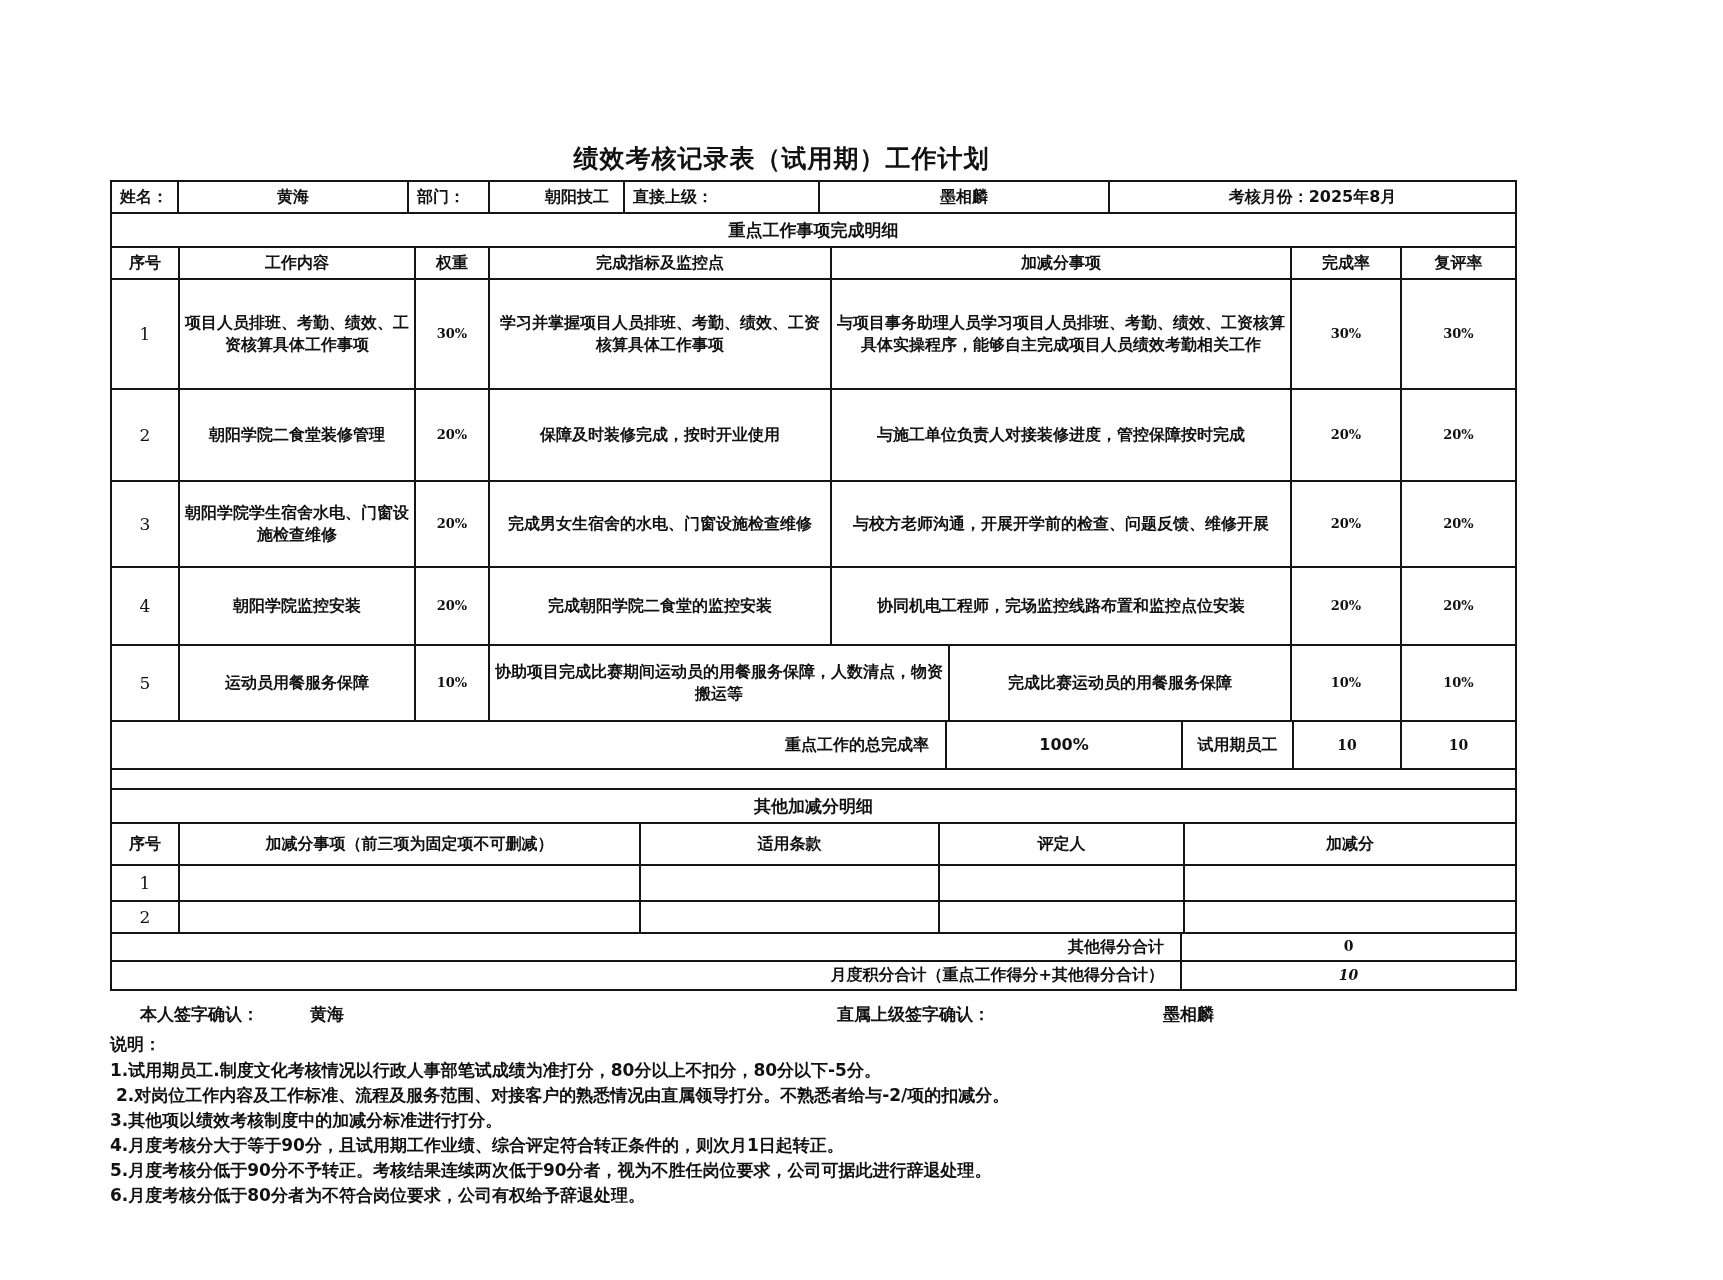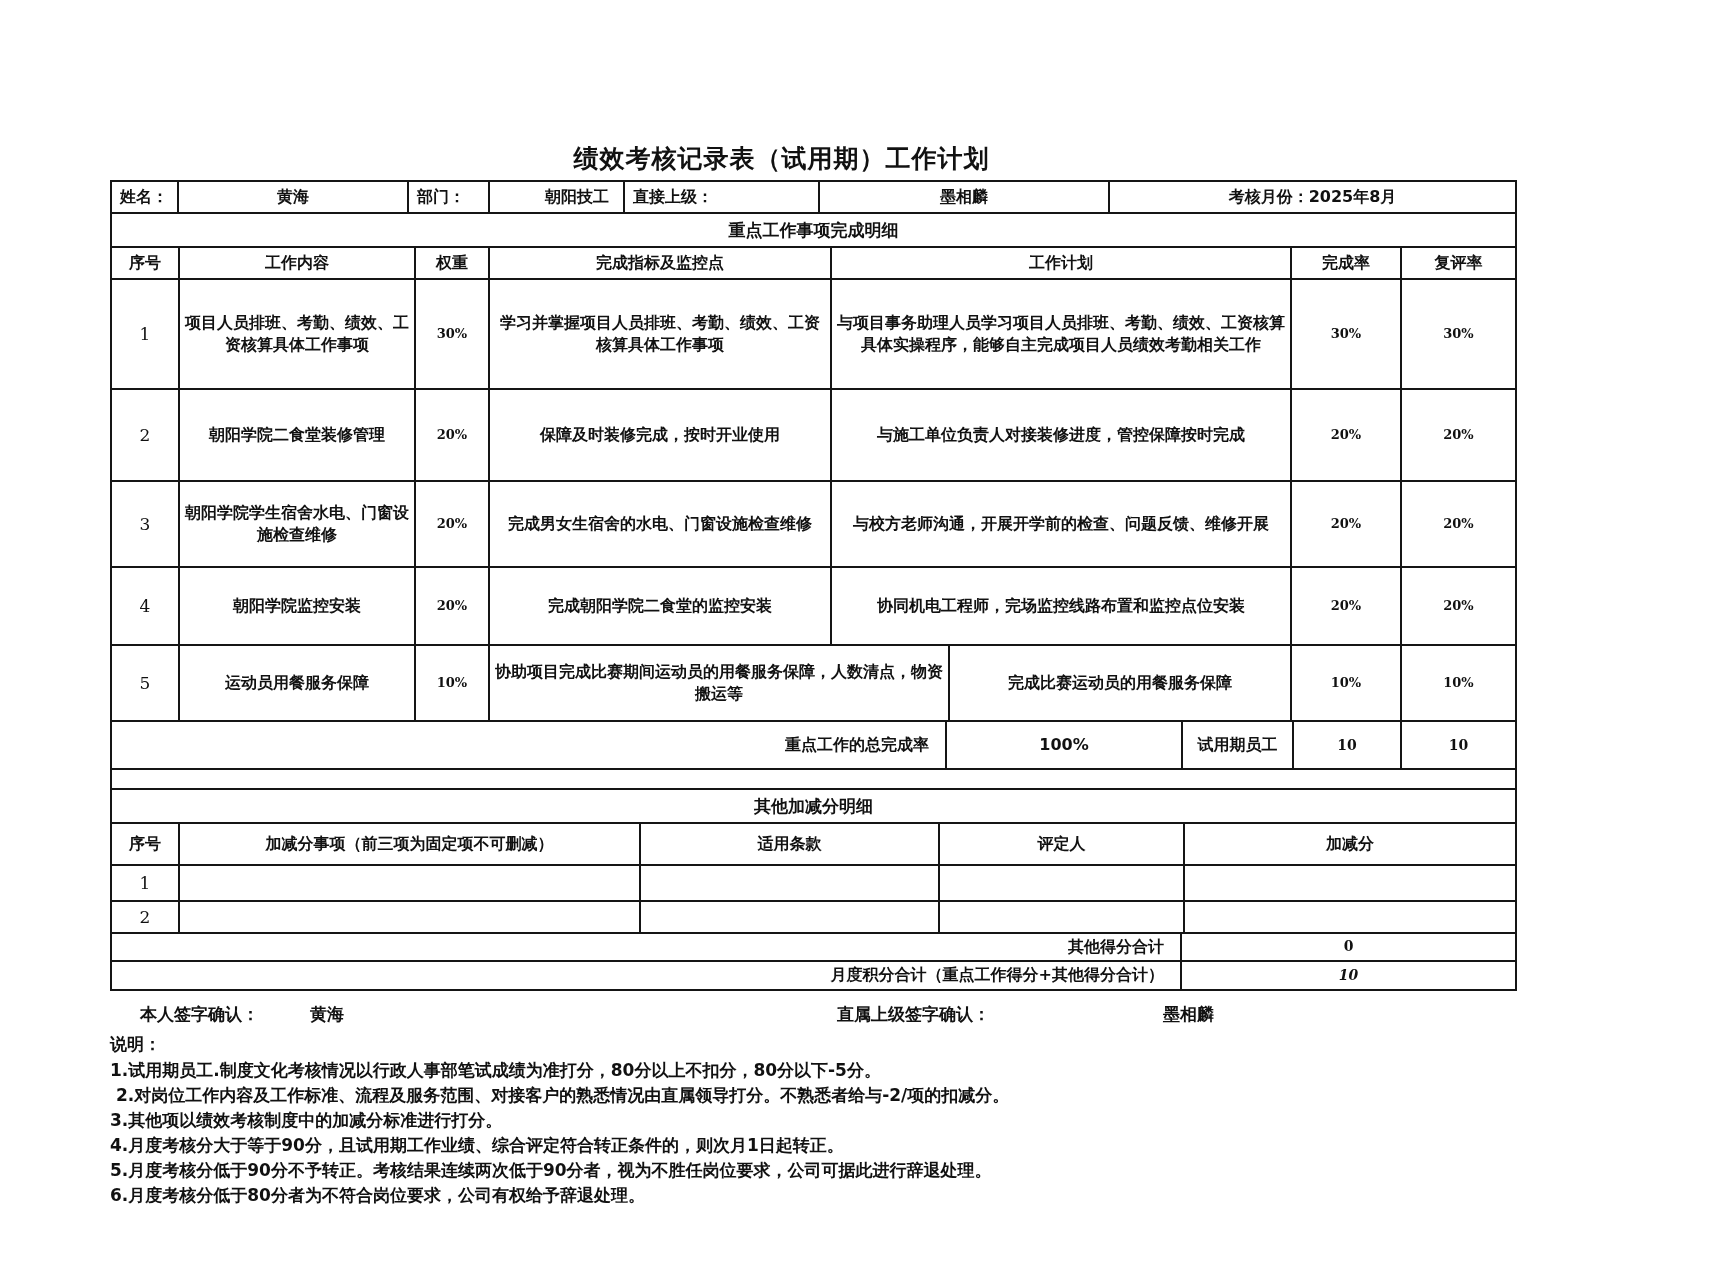--- a/index.html
+++ b/index.html
@@ -86,21 +86,21 @@
 
       <div class="trow">
         <div class="c band">重点工作事项完成明细</div>
       </div>
 
       <div class="trow hdr-row">
         <div class="c w-no">序号</div>
         <div class="c w-cont">工作内容</div>
         <div class="c w-wt">权重</div>
         <div class="c w-ind">完成指标及监控点</div>
-        <div class="c w-meas">工作计划</div>
+        <div class="c w-meas">加减分事项</div>
         <div class="c w-rate">完成率</div>
         <div class="c">复评率</div>
       </div>
 
       <div class="trow r1">
         <div class="c w-no num">1</div>
         <div class="c w-cont">项目人员排班、考勤、绩效、工资核算具体工作事项</div>
         <div class="c w-wt pct">30%</div>
         <div class="c w-ind">学习并掌握项目人员排班、考勤、绩效、工资核算具体工作事项</div>
         <div class="c w-meas">与项目事务助理人员学习项目人员排班、考勤、绩效、工资核算具体实操程序，能够自主完成项目人员绩效考勤相关工作</div>

